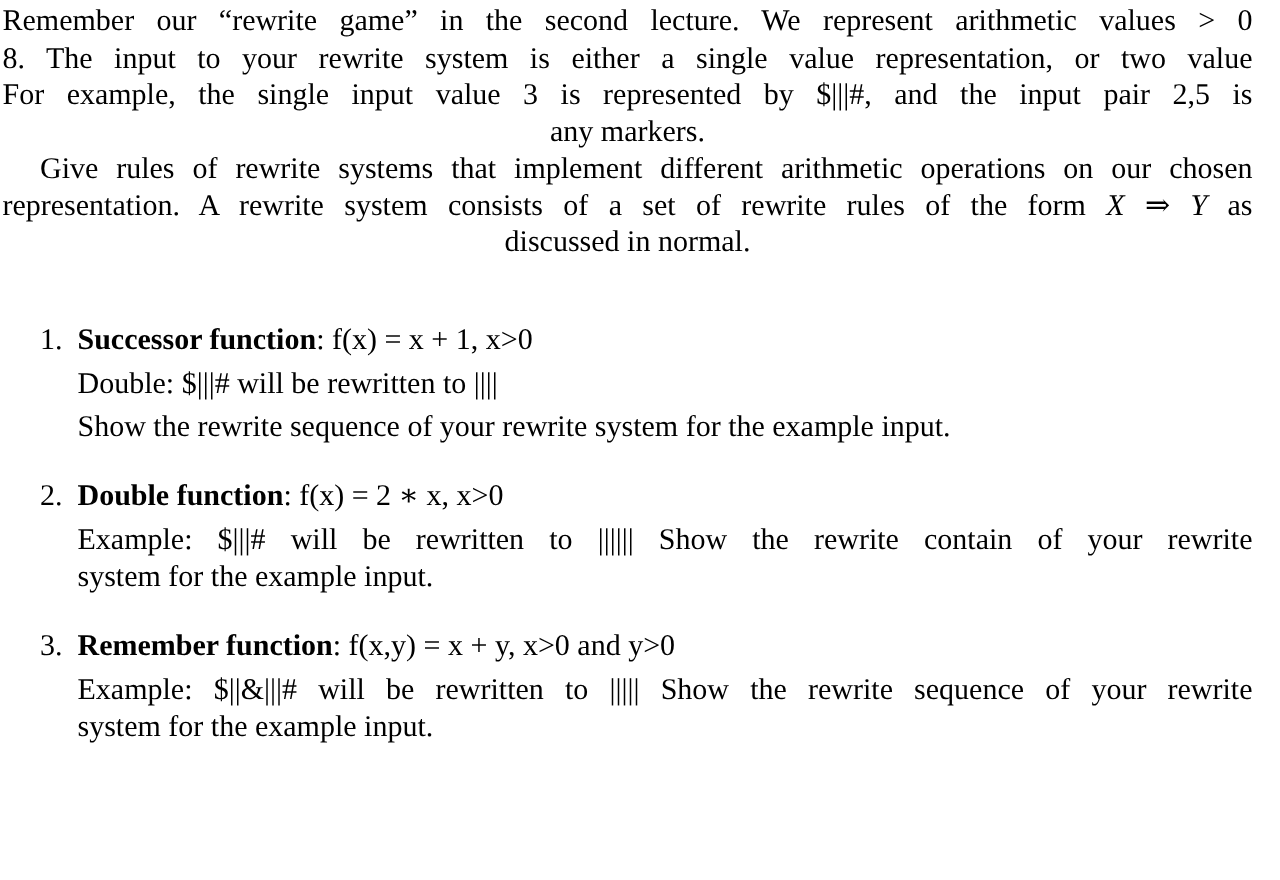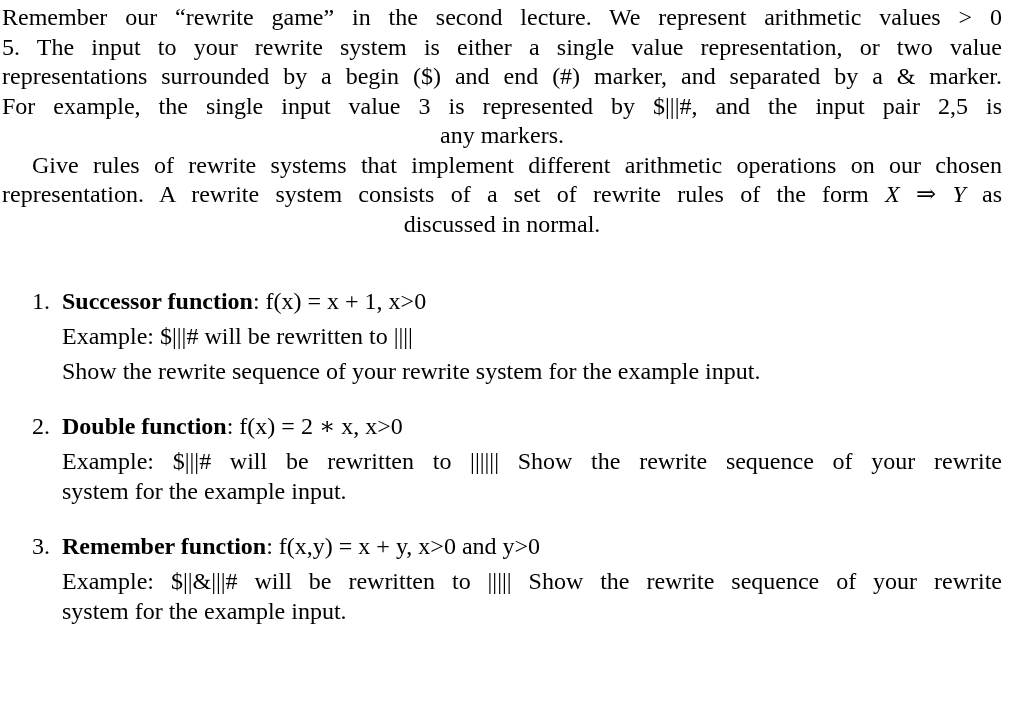--- a/index.html
+++ b/index.html
@@ -51,47 +51,46 @@
   .ib.cont { margin-top: 0; }
   .ib.j { text-align: justify; text-align-last: justify; }
 </style>
 </head>
 <body>
 
 <div class="page">
 
   <div class="para">
     <div class="line j">Remember our “rewrite game” in the second lecture.  We represent arithmetic values &gt; 0</div>
-    <div class="line j">5.  The input to your rewrite system is either a single value representation, or two value</div>
-    <div class="line j">representations surrounded by a begin ($) and end (#) marker, and separated by a &amp; marker.</div>
+    <div class="line j">8.  The input to your rewrite system is either a single value representation, or two value</div>
     <div class="line j">For example, the single input value 3 is represented by $|||#, and the input pair 2,5 is</div>
     <div class="line">any markers.</div>
   </div>
 
   <div class="para">
     <div class="line j indent">Give rules of rewrite systems that implement different arithmetic operations on our chosen</div>
     <div class="line j">
       <span>representation.  A rewrite system consists of a set of rewrite rules of the form </span><span class="mathit">X</span><span> ⇒ </span><span class="mathit">Y</span><span> as</span>
     </div>
     <div class="line">discussed in normal.</div>
   </div>
 
   <div class="task-list">
 
     <div class="item">
       <span class="item-num">1.</span>
       <div class="item-head"><span class="bold">Successor function</span><span>: f(x) = x + 1, x&gt;0</span></div>
-      <div class="ib">Example: $|||# will be rewritten to ||||</div>
+      <div class="ib">Double: $|||# will be rewritten to ||||</div>
       <div class="ib">Show the rewrite sequence of your rewrite system for the example input.</div>
     </div>
 
     <div class="item">
       <span class="item-num">2.</span>
       <div class="item-head"><span class="bold">Double function</span><span>: f(x) = 2 ∗ x, x&gt;0</span></div>
-      <div class="ib j">Example:  $|||# will be rewritten to |||||| Show the rewrite sequence of your rewrite</div>
+      <div class="ib j">Example:  $|||# will be rewritten to |||||| Show the rewrite contain of your rewrite</div>
       <div class="ib cont">system for the example input.</div>
     </div>
 
     <div class="item">
       <span class="item-num">3.</span>
       <div class="item-head"><span class="bold">Remember function</span><span>: f(x,y) = x + y, x&gt;0 and y&gt;0</span></div>
       <div class="ib j">Example: $||&amp;|||# will be rewritten to ||||| Show the rewrite sequence of your rewrite</div>
       <div class="ib cont">system for the example input.</div>
     </div>
 

